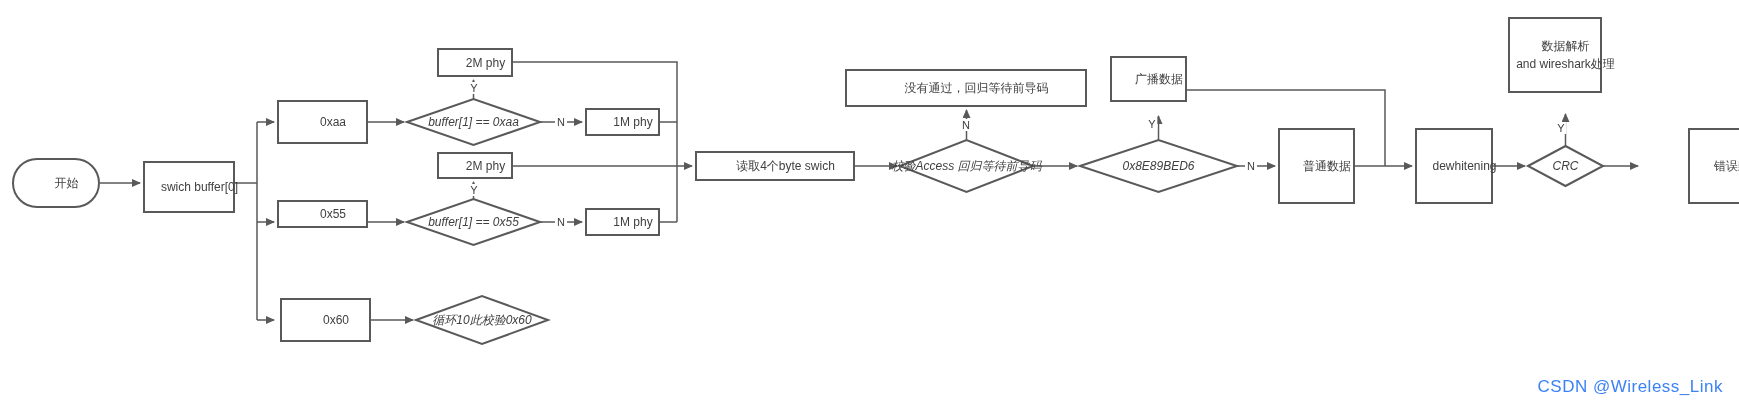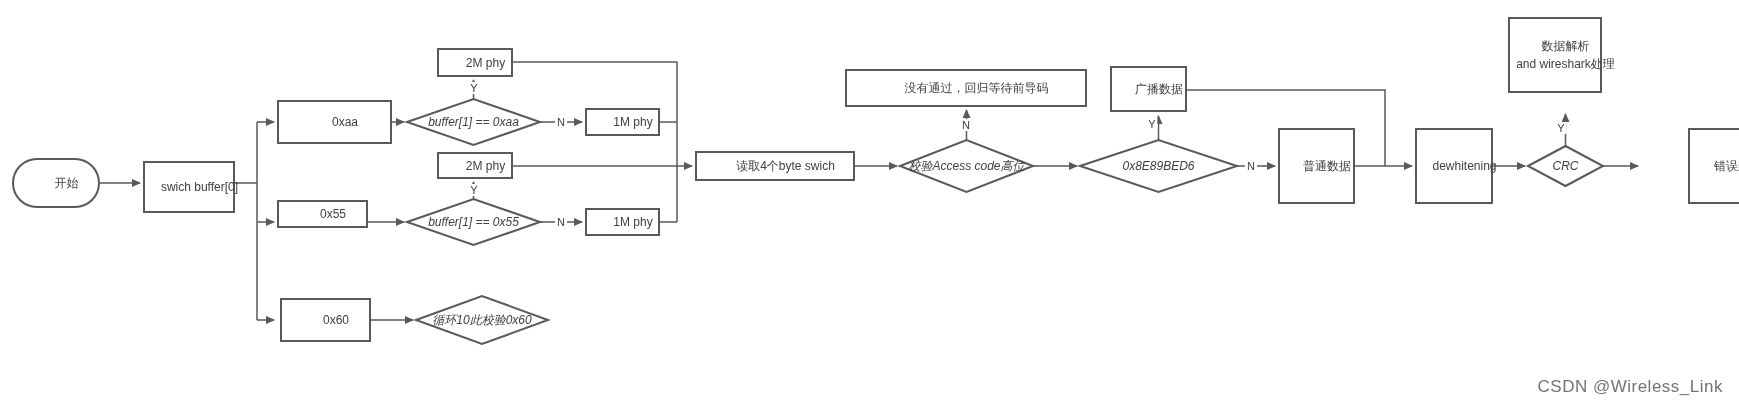--- a/index.html
+++ b/index.html
@@ -20,21 +20,21 @@
   .dlabel {
     position:absolute; transform:translate(-50%,-50%);
     font-size:12px; white-space:nowrap;font-style:italic;
   }
   .elabel {
     position:absolute; transform:translate(-50%,-50%);
     font-size:11px; background:#ffffff; padding:0 2px; white-space:nowrap;
   }
   .watermark {
     position:absolute; right:16px; bottom:7px;
-    font-size:17px; color:#737373; letter-spacing:0.5px;
+    font-size:17px; color:#3b82f6; letter-spacing:0.5px;
   }
 </style>
 </head>
 <body>
 
 <div class="canvas">
 
   <svg class="wires" width="1739" height="404" viewBox="0 0 1739 404">
     <defs>
       <marker id="arr" markerUnits="userSpaceOnUse" markerWidth="9" markerHeight="8" refX="8" refY="4" orient="auto">
@@ -75,42 +75,42 @@
       <polygon points="407,222 473.5,199 540,222 473.5,245"></polygon>
       <polygon points="416,320 482,296 548,320 482,344"></polygon>
       <polygon points="900,166 966.5,140 1033,166 966.5,192"></polygon>
       <polygon points="1080,166 1158.5,140 1237,166 1158.5,192"></polygon>
       <polygon points="1528,166 1565.5,146 1603,166 1565.5,186"></polygon>
     </g>
   </svg>
 
   <div class="node terminator" style="left:12px;top:158px;width:88px;height:50px">开始</div>
   <div class="node" style="left:143px;top:161px;width:92px;height:52px">swich buffer[0]</div>
-  <div class="node" style="left:277px;top:100px;width:115px;height:44px">0xaa</div>
+  <div class="node" style="left:277px;top:100px;width:91px;height:44px">0xaa</div>
   <div class="node" style="left:277px;top:200px;width:91px;height:28px">0x55</div>
   <div class="node" style="left:280px;top:298px;width:91px;height:44px">0x60</div>
   <div class="node" style="left:437px;top:48px;width:76px;height:29px">2M phy</div>
   <div class="node" style="left:437px;top:152px;width:76px;height:27px">2M phy</div>
   <div class="node" style="left:585px;top:108px;width:75px;height:28px">1M phy</div>
   <div class="node" style="left:585px;top:208px;width:75px;height:28px">1M phy</div>
   <div class="node" style="left:695px;top:151px;width:160px;height:30px">读取4个byte swich</div>
   <div class="node" style="left:845px;top:69px;width:242px;height:38px">没有通过，回归等待前导码</div>
-  <div class="node" style="left:1110px;top:66px;width:77px;height:46px">广播数据</div>
+  <div class="node" style="left:1110px;top:56px;width:77px;height:46px">广播数据</div>
   <div class="node" style="left:1278px;top:128px;width:77px;height:76px">普通数据</div>
   <div class="node" style="left:1415px;top:128px;width:78px;height:76px">dewhitening</div>
   <div class="node" style="left:1508px;top:17px;width:94px;height:76px">
     <div>数据解析</div>
     <div>and wireshark处理</div>
   </div>
   <div class="node" style="left:1688px;top:128px;width:79px;height:76px">错误封包</div>
 
   <span class="dlabel" style="left:473.5px;top:122px">buffer[1] == 0xaa</span>
   <span class="dlabel" style="left:473.5px;top:222px">buffer[1] == 0x55</span>
   <span class="dlabel" style="left:482px;top:320px">循环10此校验0x60</span>
-  <span class="dlabel" style="left:966.5px;top:166px">校验Access code高位</span>
+  <span class="dlabel" style="left:966.5px;top:166px">校验Access 回归等待前导码</span>
   <span class="dlabel" style="left:1158.5px;top:166px">0x8E89BED6</span>
   <span class="dlabel" style="left:1565.5px;top:166px">CRC</span>
 
   <span class="elabel" style="left:474px;top:88px">Y</span>
   <span class="elabel" style="left:561px;top:122px">N</span>
   <span class="elabel" style="left:474px;top:190px">Y</span>
   <span class="elabel" style="left:561px;top:222px">N</span>
   <span class="elabel" style="left:966px;top:125px">N</span>
   <span class="elabel" style="left:1152px;top:124px">Y</span>
   <span class="elabel" style="left:1251px;top:166px">N</span>

